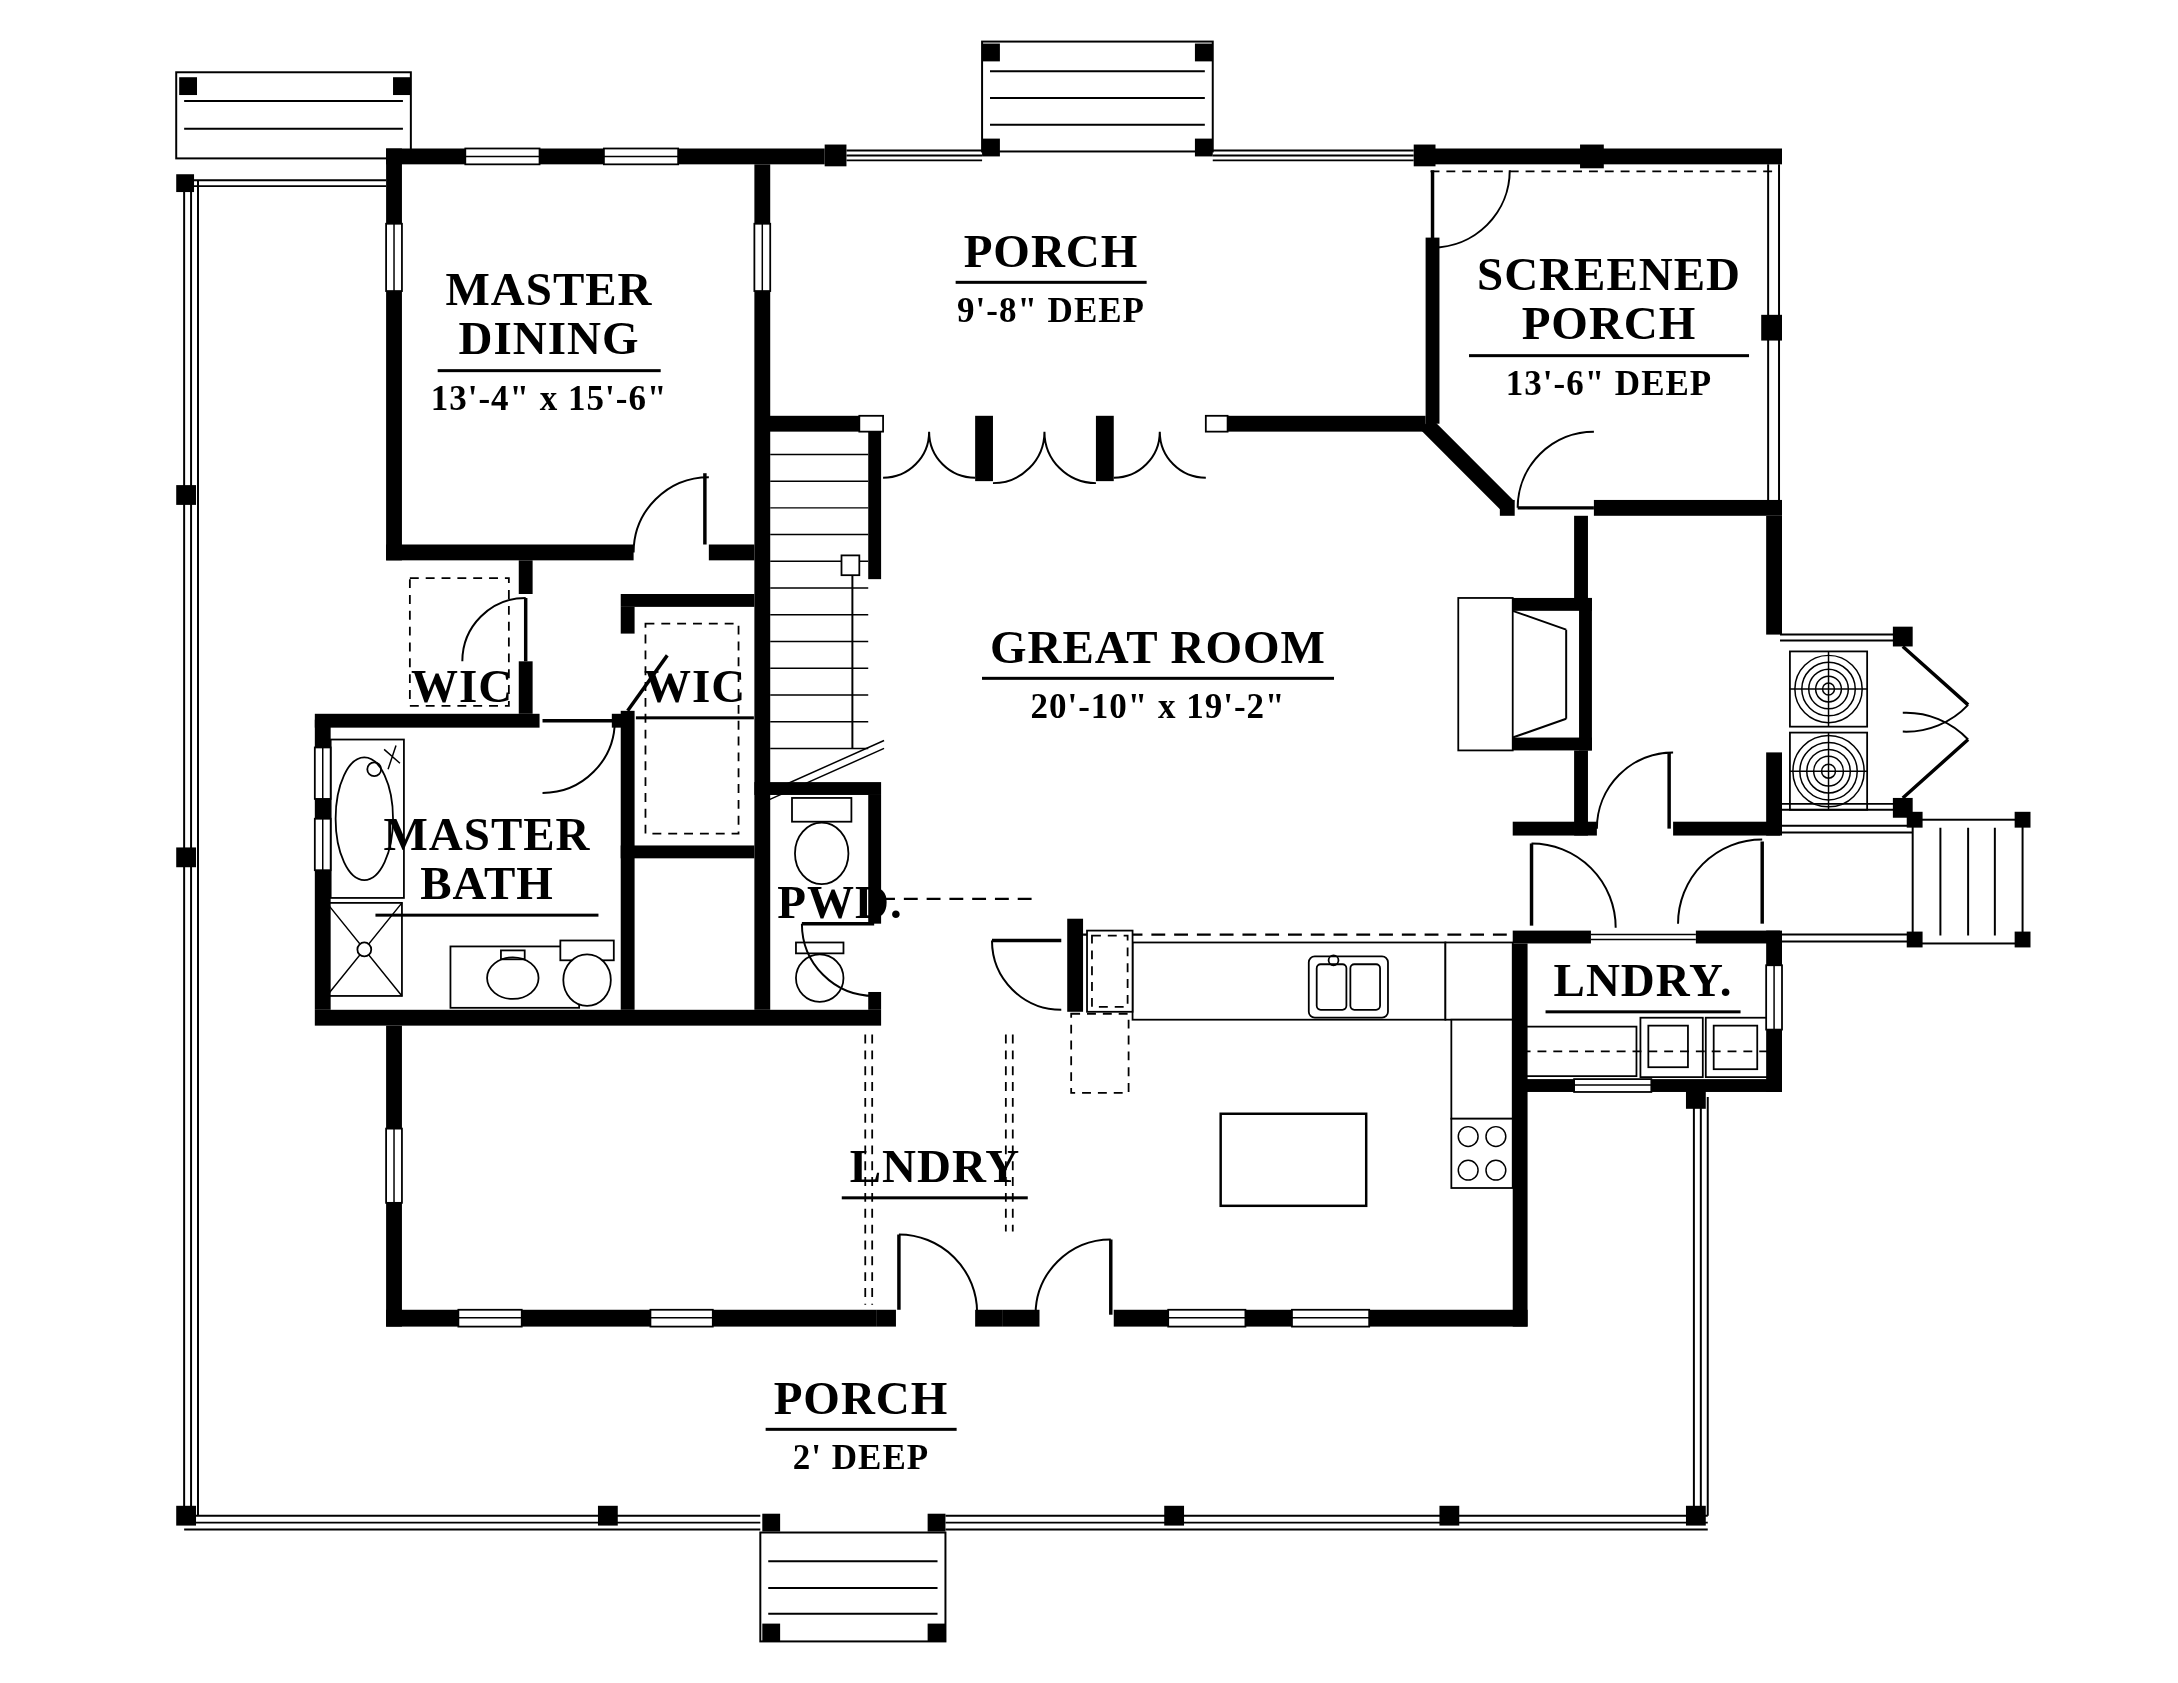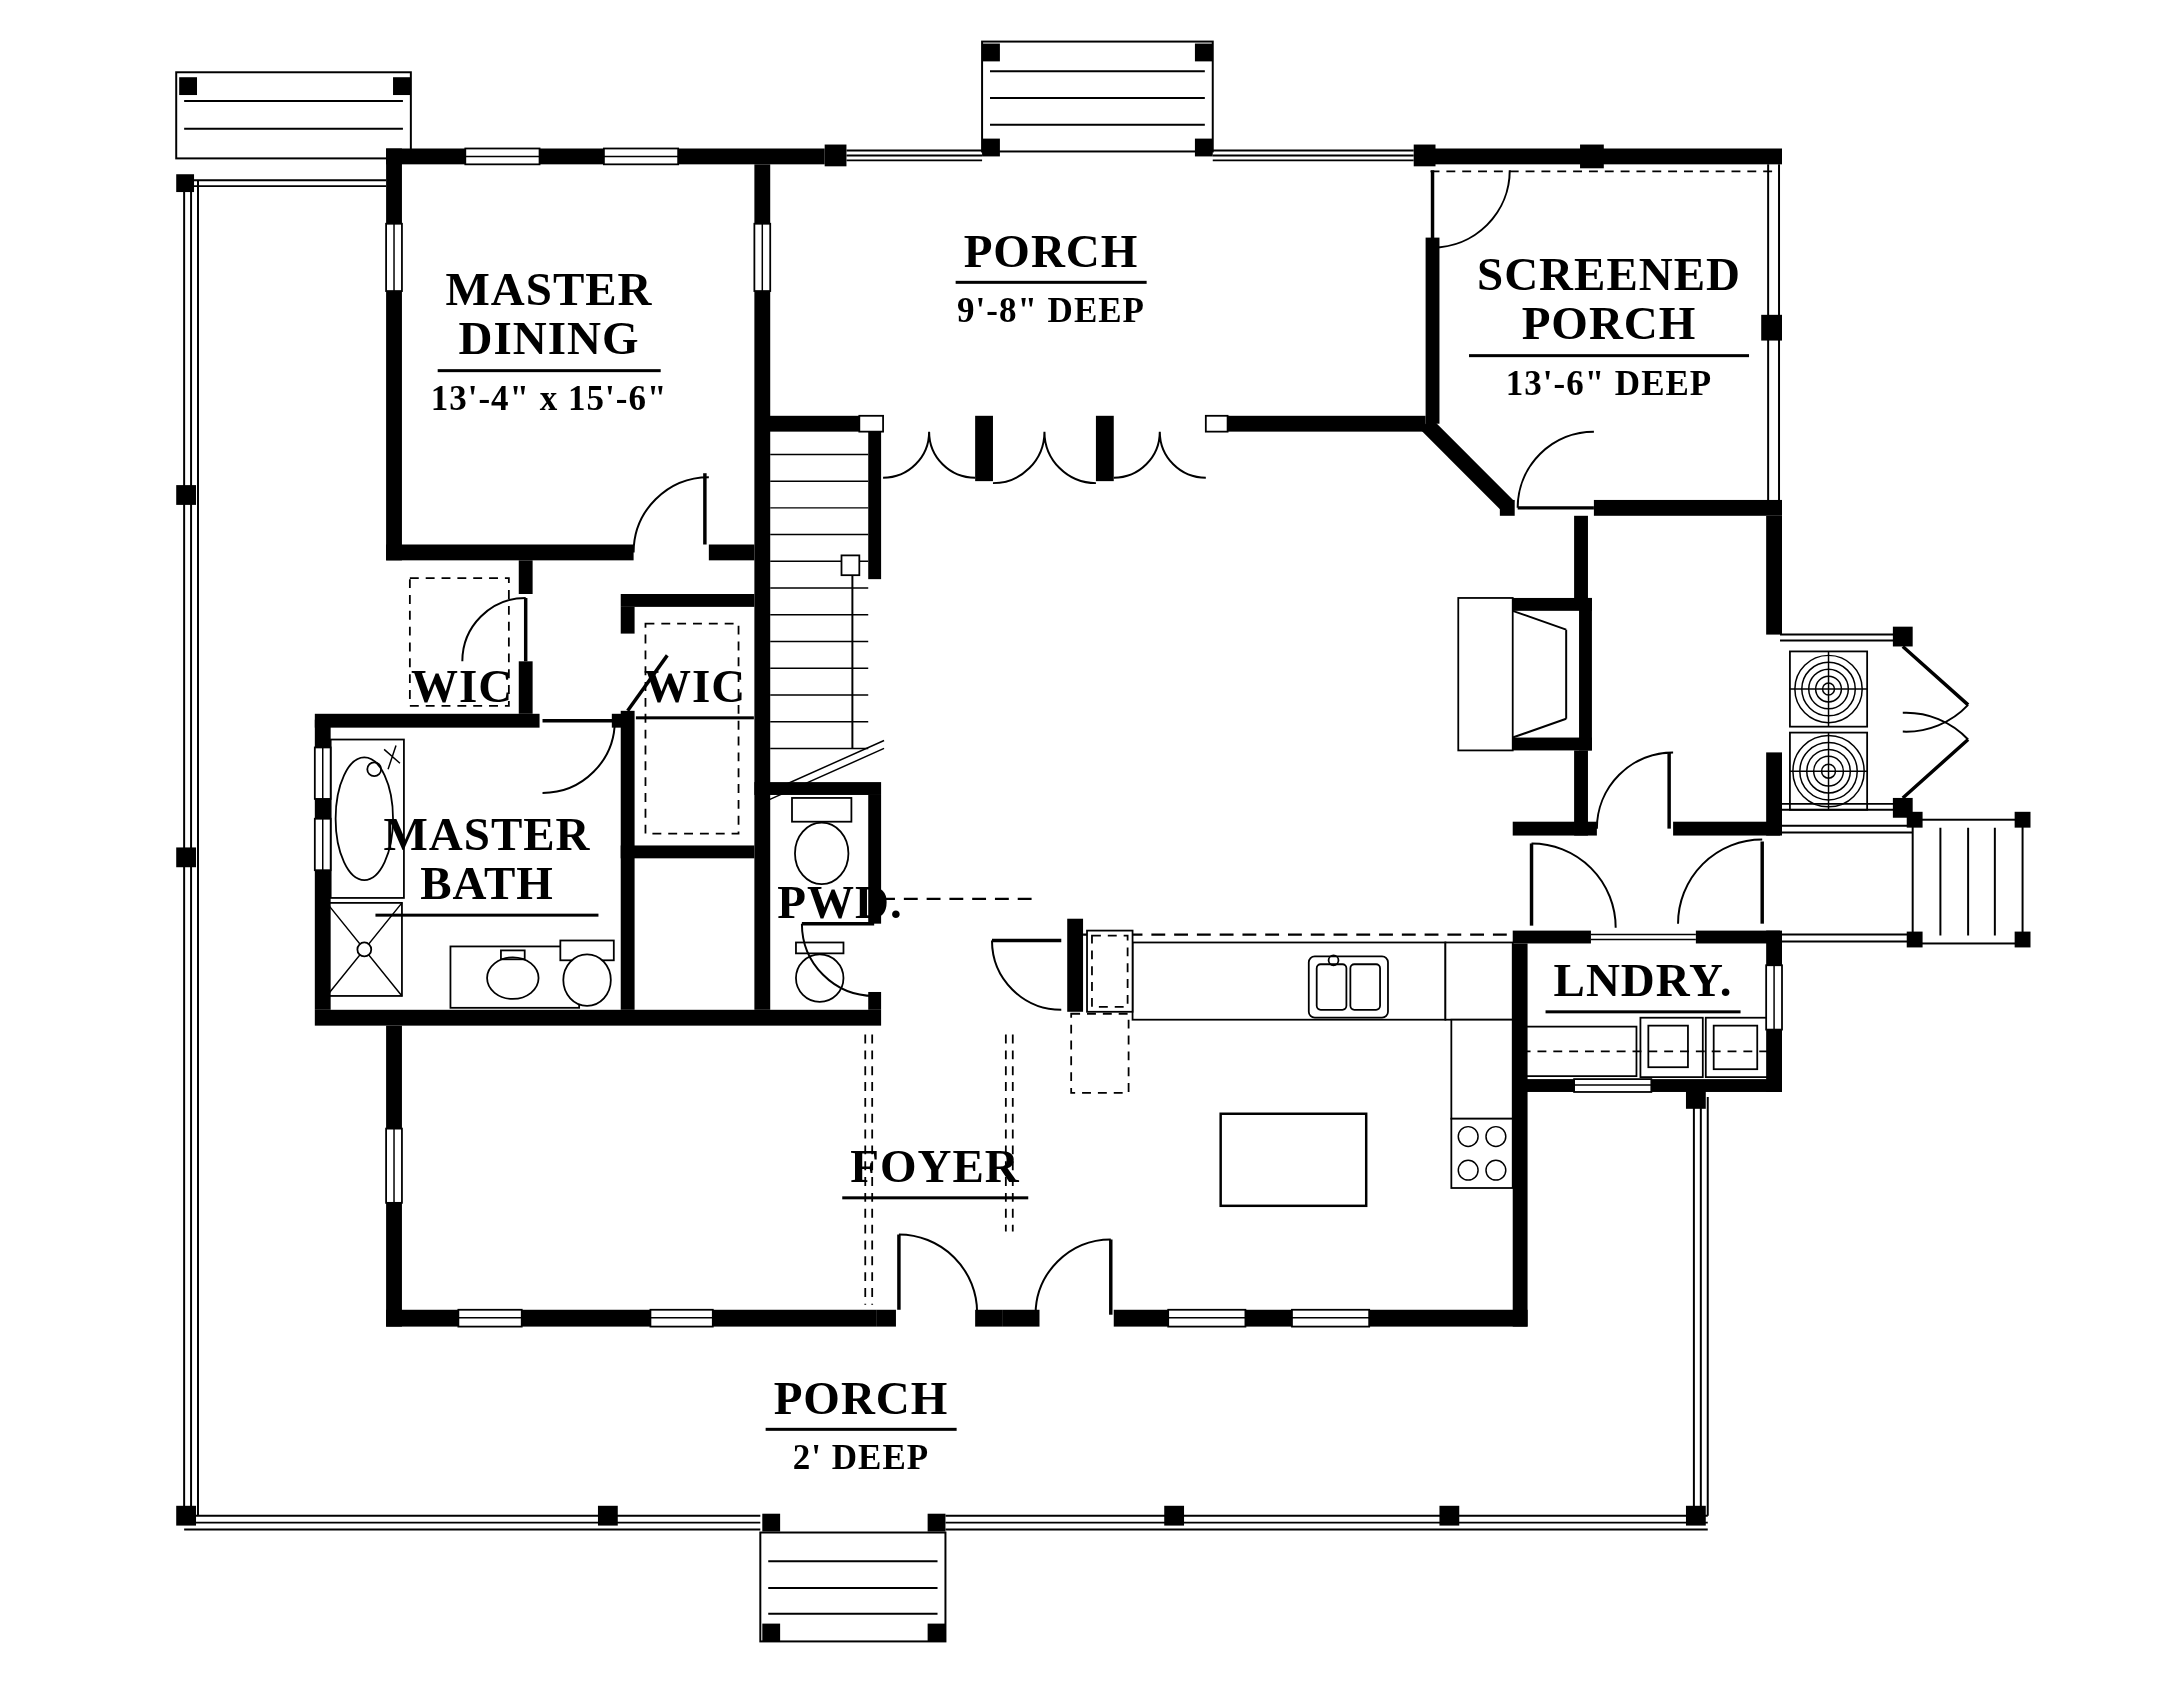--- a/index.html
+++ b/index.html
@@ -374,26 +374,30 @@
   
 </div>
 <div class="room-label" style="left:695px;top:691px">
   <div class="rl-name"><span class="rl-line">WIC</span></div>
   
 </div>
 <div class="room-label" style="left:487px;top:863px">
   <div class="rl-name"><span class="rl-line">MASTER</span><span class="rl-line">BATH</span></div>
   
 </div>
+<div class="room-label" style="left:1158px;top:675px">
+  <div class="rl-name"><span class="rl-line">GREAT ROOM</span></div>
+  <div class="rl-dims">20'-10" x 19'-2"</div>
+</div>
 <div class="room-label no-rule" style="left:840px;top:903px">
   <div class="rl-name"><span class="rl-line">PWD.</span></div>
   
 </div>
 <div class="room-label" style="left:935px;top:1171px">
-  <div class="rl-name"><span class="rl-line">FOYER</span></div>
+  <div class="rl-name"><span class="rl-line">LNDRY</span></div>
   
 </div>
 <div class="room-label" style="left:1643px;top:985px">
   <div class="rl-name"><span class="rl-line">LNDRY.</span></div>
   
 </div>
 <div class="room-label" style="left:861px;top:1426px">
   <div class="rl-name"><span class="rl-line">PORCH</span></div>
   <div class="rl-dims">2' DEEP</div>
 </div>

